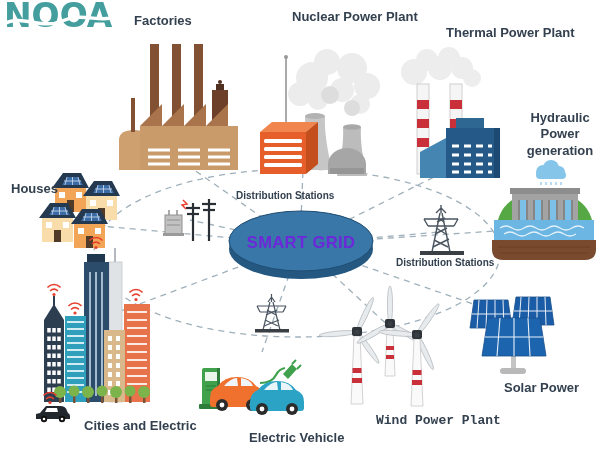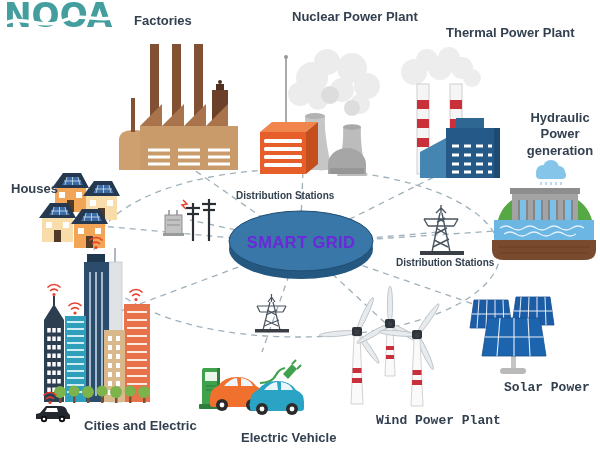--- a/index.html
+++ b/index.html
@@ -410,17 +410,17 @@
 <div id="smartgrid-label">SMART GRID</div>
 
 <div class="lbl" style="left:134px;top:13px;">Factories</div>
 <div class="lbl" style="left:292px;top:9px;">Nuclear Power Plant</div>
 <div class="lbl" style="left:446px;top:25px;">Thermal Power Plant</div>
 <div class="lbl wrap" style="left:516px;top:110px;width:88px;">Hydraulic Power generation</div>
 <div class="lbl" style="left:11px;top:181px;">Houses</div>
 <div class="lbl small" style="left:228px;top:190px;margin-left:8px;">Distribution Stations</div>
 <div class="lbl small" style="left:396px;top:257px;">Distribution Stations</div>
 <div class="lbl" style="left:84px;top:418px;">Cities and Electric</div>
-<div class="lbl" style="left:241px;top:430px;">Electric Vehicle</div>
+<div class="lbl" style="left:249px;top:430px;">Electric Vehicle</div>
 <div class="lbl" style="left:376px;top:413px;font-family:Liberation Mono, monospace;">Wind Power Plant</div>
-<div class="lbl" style="left:504px;top:380px;font-family:Liberation Mono, monospace;">Solar Power</div>
+<div class="lbl" style="left:504px;top:380px;">Solar Power</div>
 
 </div>
 
 </body></html>

